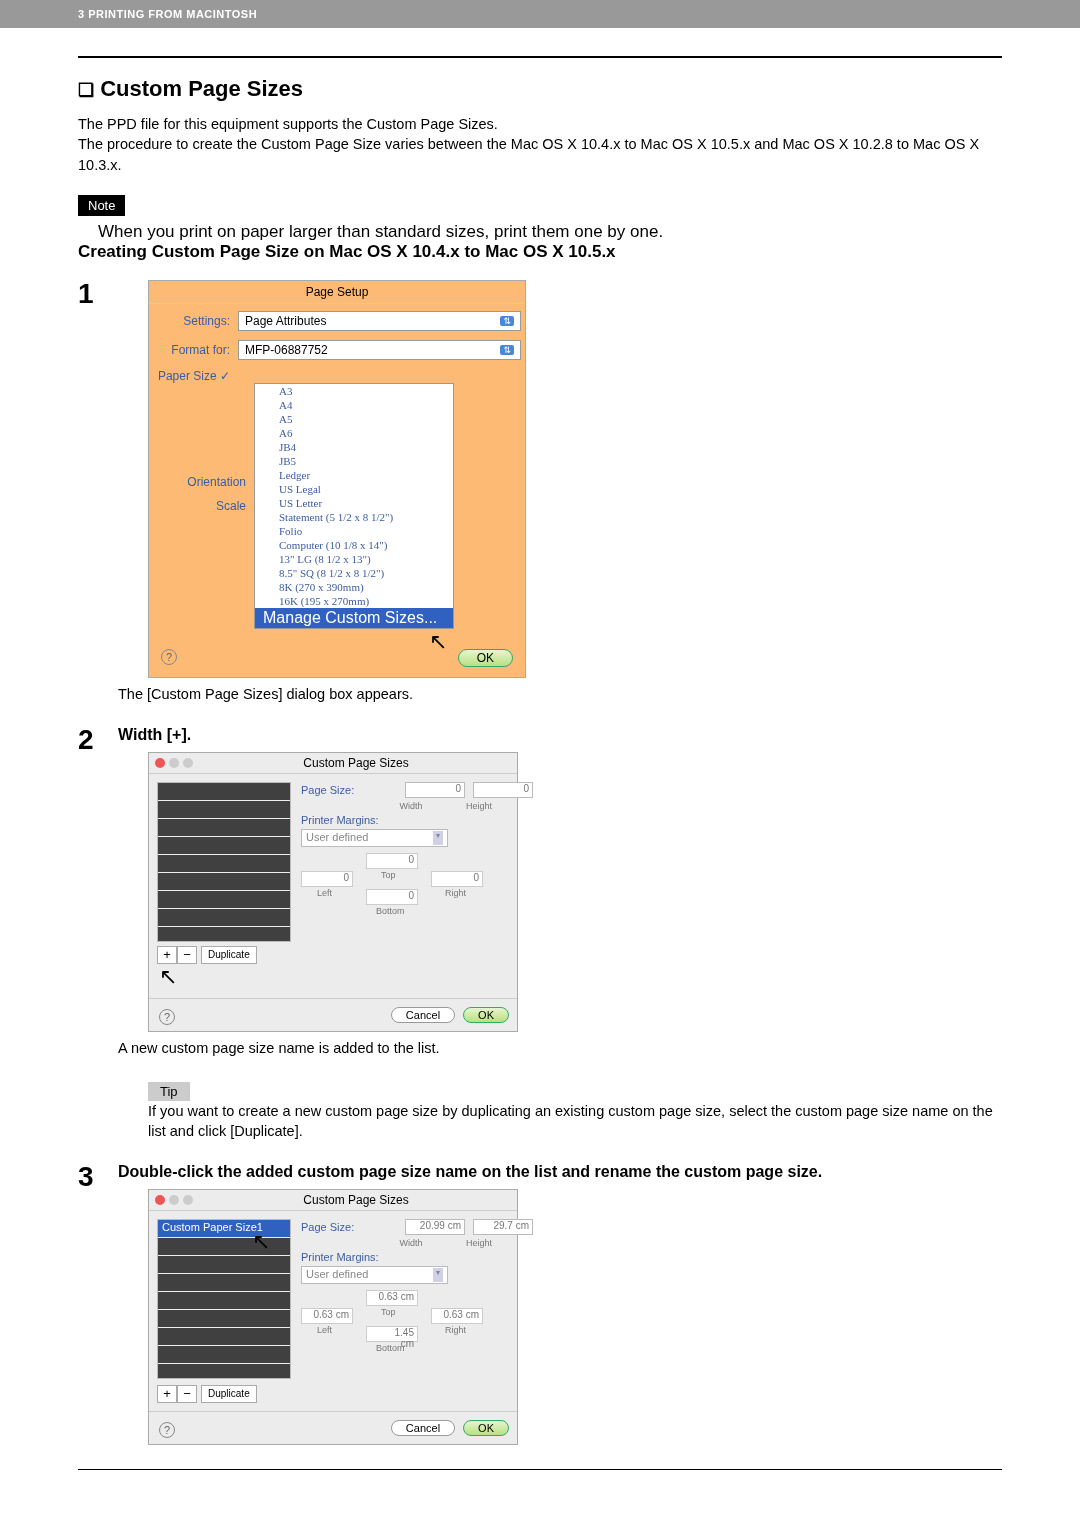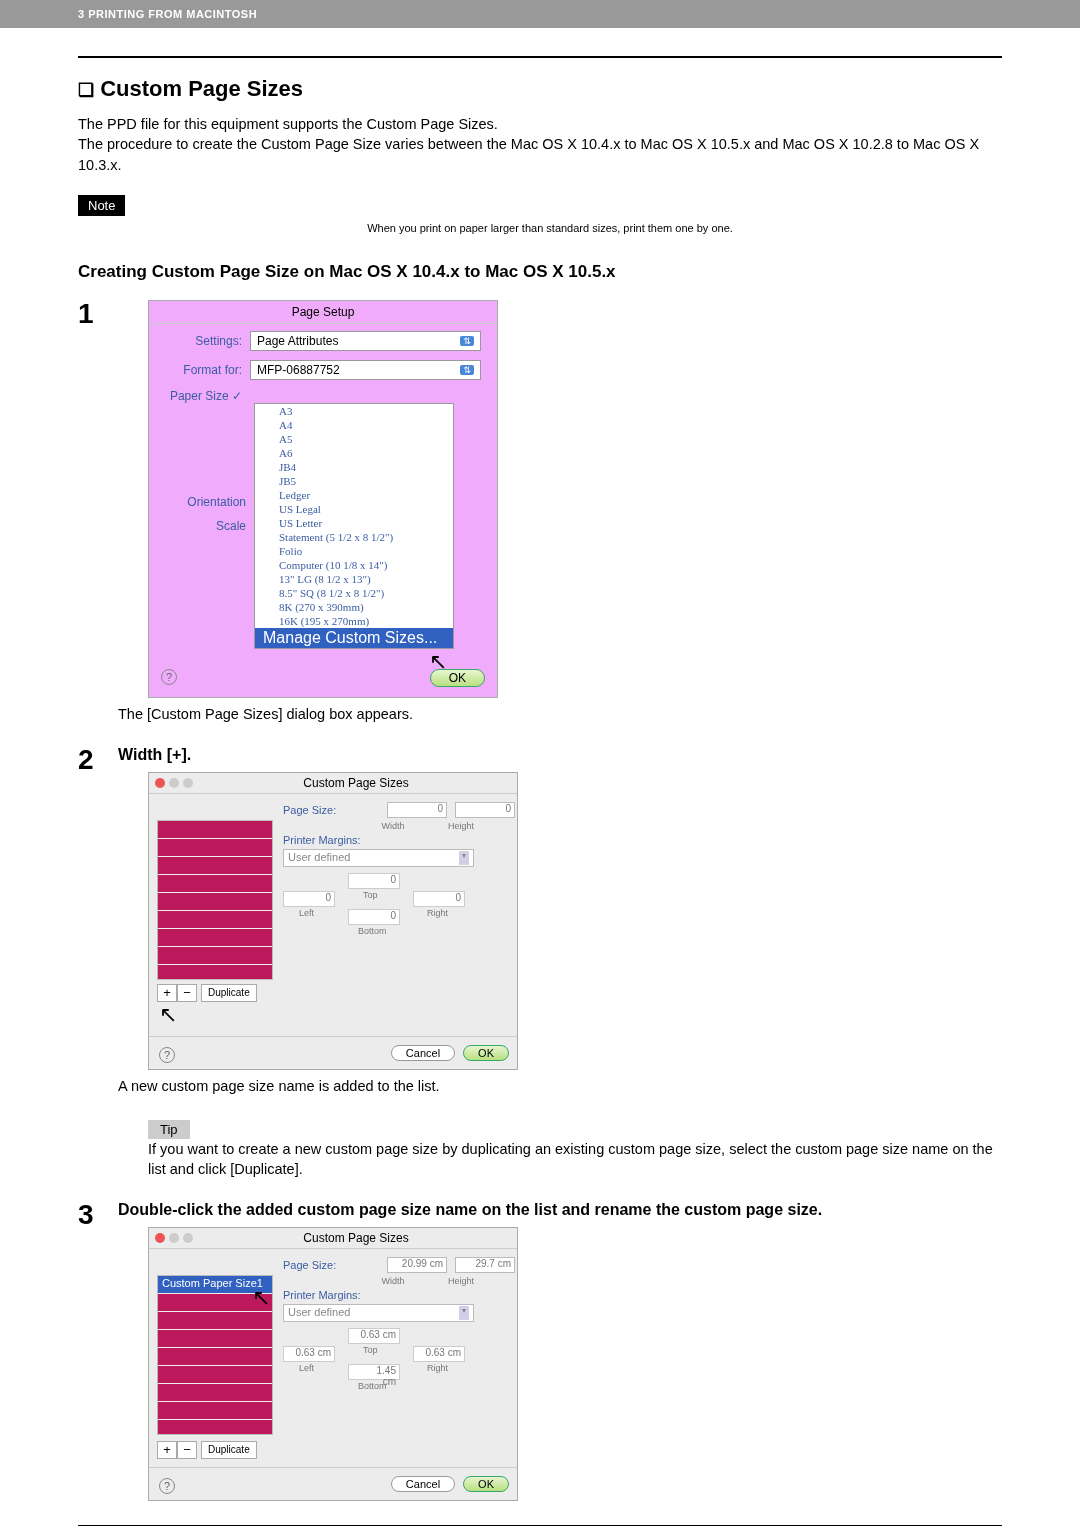--- a/index.html
+++ b/index.html
@@ -4,67 +4,67 @@
 <style>
 * { margin: 0; padding: 0; box-sizing: border-box; }
 body { font-family: Arial, Helvetica, sans-serif; background: #fff; width: 1080px; }
 .header-bar { background: #999; color: #fff; padding: 8px 0 8px 78px; font-size: 11px; font-weight: bold; letter-spacing: 0.5px; }
 .content { padding: 0 78px; }
 .hr-top { border: none; border-top: 2px solid #000; margin: 28px 0 18px; }
 .section-title { font-size: 22px; font-weight: bold; margin-bottom: 12px; }
 .sq { font-size: 18px; margin-right: 6px; }
 .intro p { font-size: 14.5px; line-height: 1.4; }
 .note-badge { display: inline-block; background: #000; color: #fff; padding: 3px 10px; font-size: 13px; margin: 20px 0 6px; }
-.note-text { font-size: 11px; margin-bottom: 28px; padding-left: 20px; text-align: center; }
+.note-text { font-size: 17px; padding-left: 20px; }
 .subheading { font-size: 17px; font-weight: bold; margin-bottom: 18px; }
 .step { display: flex; margin-bottom: 8px; }
 .step-num { font-size: 28px; font-weight: bold; width: 40px; flex-shrink: 0; line-height: 1; }
 .step-body { flex: 1; }
 .step-title { font-size: 16px; font-weight: bold; margin-bottom: 8px; }
 .step-caption { font-size: 14.5px; margin: 8px 0 16px; }
 .tip-badge { display: inline-block; background: #ccc; color: #000; padding: 2px 12px; font-size: 13px; margin: 10px 0 0 30px; }
 .tip-text { font-size: 14.5px; padding-left: 30px; margin-bottom: 14px; line-height: 1.4; }
 .screenshot { margin-left: 30px; }
 
 
-.dlg-pagesetup { width: 350px; border: 1px solid #aaa; background: #f0abfc; font-size: 12px; }
+.dlg-pagesetup { width: 378px; border: 1px solid #aaa; background: #fdba74; font-size: 12px; }
 .dlg-pagesetup .titlebar { text-align: center; padding: 4px 0; border-bottom: 1px solid #ccc; font-size: 12px; }
-.dlg-pagesetup .row { display: flex; align-items: center; padding: 7px 16px 2px; }
+.dlg-pagesetup .row { display: flex; align-items: center; padding: 7px 4px 2px; }
 .dlg-pagesetup .row .lbl { width: 85px; text-align: right; color: #3b5da3; padding-right: 8px; }
 .dlg-pagesetup .combo { flex: 1; background: #fff; border: 1px solid #999; padding: 2px 6px; display: flex; justify-content: space-between; align-items: center; }
 .dlg-pagesetup .combo .arrows { background: #4a87d8; color: #fff; font-size: 9px; padding: 0 3px; border-radius: 2px; }
 .dlg-pagesetup .size-list { margin-left: 93px; background: #fff; border: 1px solid #999; width: 200px; }
 .dlg-pagesetup .size-item { padding: 1px 24px; font-size: 11px; color: #3b5da3; font-family: Liberation Serif, serif; }
 .dlg-pagesetup .size-sel { background: #3060c0; color: #fff; padding: 1px 8px; font-size: 16px; }
 .dlg-pagesetup .btn-row { padding: 6px 12px 10px; text-align: right; position: relative; }
 .dlg-pagesetup .help { position: absolute; left: 12px; bottom: 12px; width: 16px; height: 16px; border: 1px solid #888; border-radius: 50%; text-align: center; line-height: 15px; font-size: 11px; color: #666; }
 .dlg-pagesetup .ok-btn { display: inline-block; border: 1px solid #3a6; background: linear-gradient(#e8f5d0,#b8e080); border-radius: 10px; padding: 1px 18px; font-size: 12px; }
 .cursor { font-size: 22px; position: relative; display: inline-block; }
 
 
 .dlg-custom { width: 370px; border: 1px solid #aaa; background: #ececec; font-size: 11px; }
 .dlg-custom .titlebar { display: flex; align-items: center; padding: 3px 6px; border-bottom: 1px solid #ccc; }
 .dlg-custom .traffic { display: flex; gap: 4px; margin-right: 8px; }
 .dlg-custom .dot { width: 10px; height: 10px; border-radius: 50%; }
 .dlg-custom .dot.red { background: #e55; }
 .dlg-custom .dot.grey { background: #ccc; }
 .dlg-custom .title-center { flex: 1; text-align: center; font-size: 12px; }
 .dlg-custom .body { display: flex; padding: 8px; gap: 10px; }
-.dlg-custom .list { width: 116px; background: #be185d; border: 1px solid #bbb; height: 160px; margin-top: 18px; }
+.dlg-custom .list { width: 134px; background: #404040; border: 1px solid #bbb; height: 160px; }
 .dlg-custom .list-row { border-bottom: 1px solid #eee; height: 18px; padding: 1px 4px; font-size: 11px; color: #3b5da3; }
 .dlg-custom .list-sel { background: #3060c0; color: #fff; }
 .dlg-custom .btns-under { display: flex; gap: 0; margin-top: 4px; }
 .dlg-custom .sq-btn { border: 1px solid #aaa; background: #fff; width: 20px; height: 18px; text-align: center; line-height: 15px; font-size: 13px; }
 .dlg-custom .dup-btn { border: 1px solid #aaa; background: #fff; height: 18px; padding: 0 6px; font-size: 10px; line-height: 16px; margin-left: 4px; }
 .dlg-custom .form { flex: 1; }
 .dlg-custom .form-row { display: flex; align-items: center; margin-bottom: 3px; }
 .dlg-custom .form-lbl { width: 104px; color: #3b5da3; }
 .dlg-custom .form-in { border: 1px solid #bbb; background: #fff; width: 60px; height: 16px; text-align: right; padding: 0 3px; font-size: 10px; color: #777; }
 .dlg-custom .form-sublbl { font-size: 9px; color: #777; text-align: center; width: 60px; }
-.dlg-custom .margins-dd { border: 1px solid #bbb; background: #fff; width: 191px; height: 18px; padding: 1px 4px; color: #888; display: flex; justify-content: space-between; }
+.dlg-custom .margins-dd { border: 1px solid #bbb; background: #fff; width: 147px; height: 18px; padding: 1px 4px; color: #888; display: flex; justify-content: space-between; }
 .dlg-custom .margins-dd .dd-arr { background: #d0d0e8; padding: 0 3px; font-size: 8px; }
 .dlg-custom .margins-layout { position: relative; height: 70px; margin-top: 6px; }
 .dlg-custom .mcell { position: absolute; border: 1px solid #ccc; background: #fff; width: 52px; height: 16px; text-align: right; padding: 0 3px; font-size: 10px; color: #777; }
 .dlg-custom .msub { position: absolute; font-size: 9px; color: #777; }
 .dlg-custom .footer { border-top: 1px solid #ccc; padding: 8px; display: flex; justify-content: flex-end; gap: 8px; position: relative; }
 .dlg-custom .footer .help { position: absolute; left: 10px; top: 10px; width: 16px; height: 16px; border: 1px solid #888; border-radius: 50%; text-align: center; line-height: 15px; font-size: 11px; color: #666; }
 .dlg-custom .pill-btn { border: 1px solid #999; background: #fff; border-radius: 10px; padding: 1px 14px; font-size: 11px; }
 .dlg-custom .pill-btn.ok { border-color: #3a6; background: linear-gradient(#e8f5d0,#b8e080); }
 
 .hr-bottom { border: none; border-top: 1px solid #000; margin: 24px 0 8px; }

